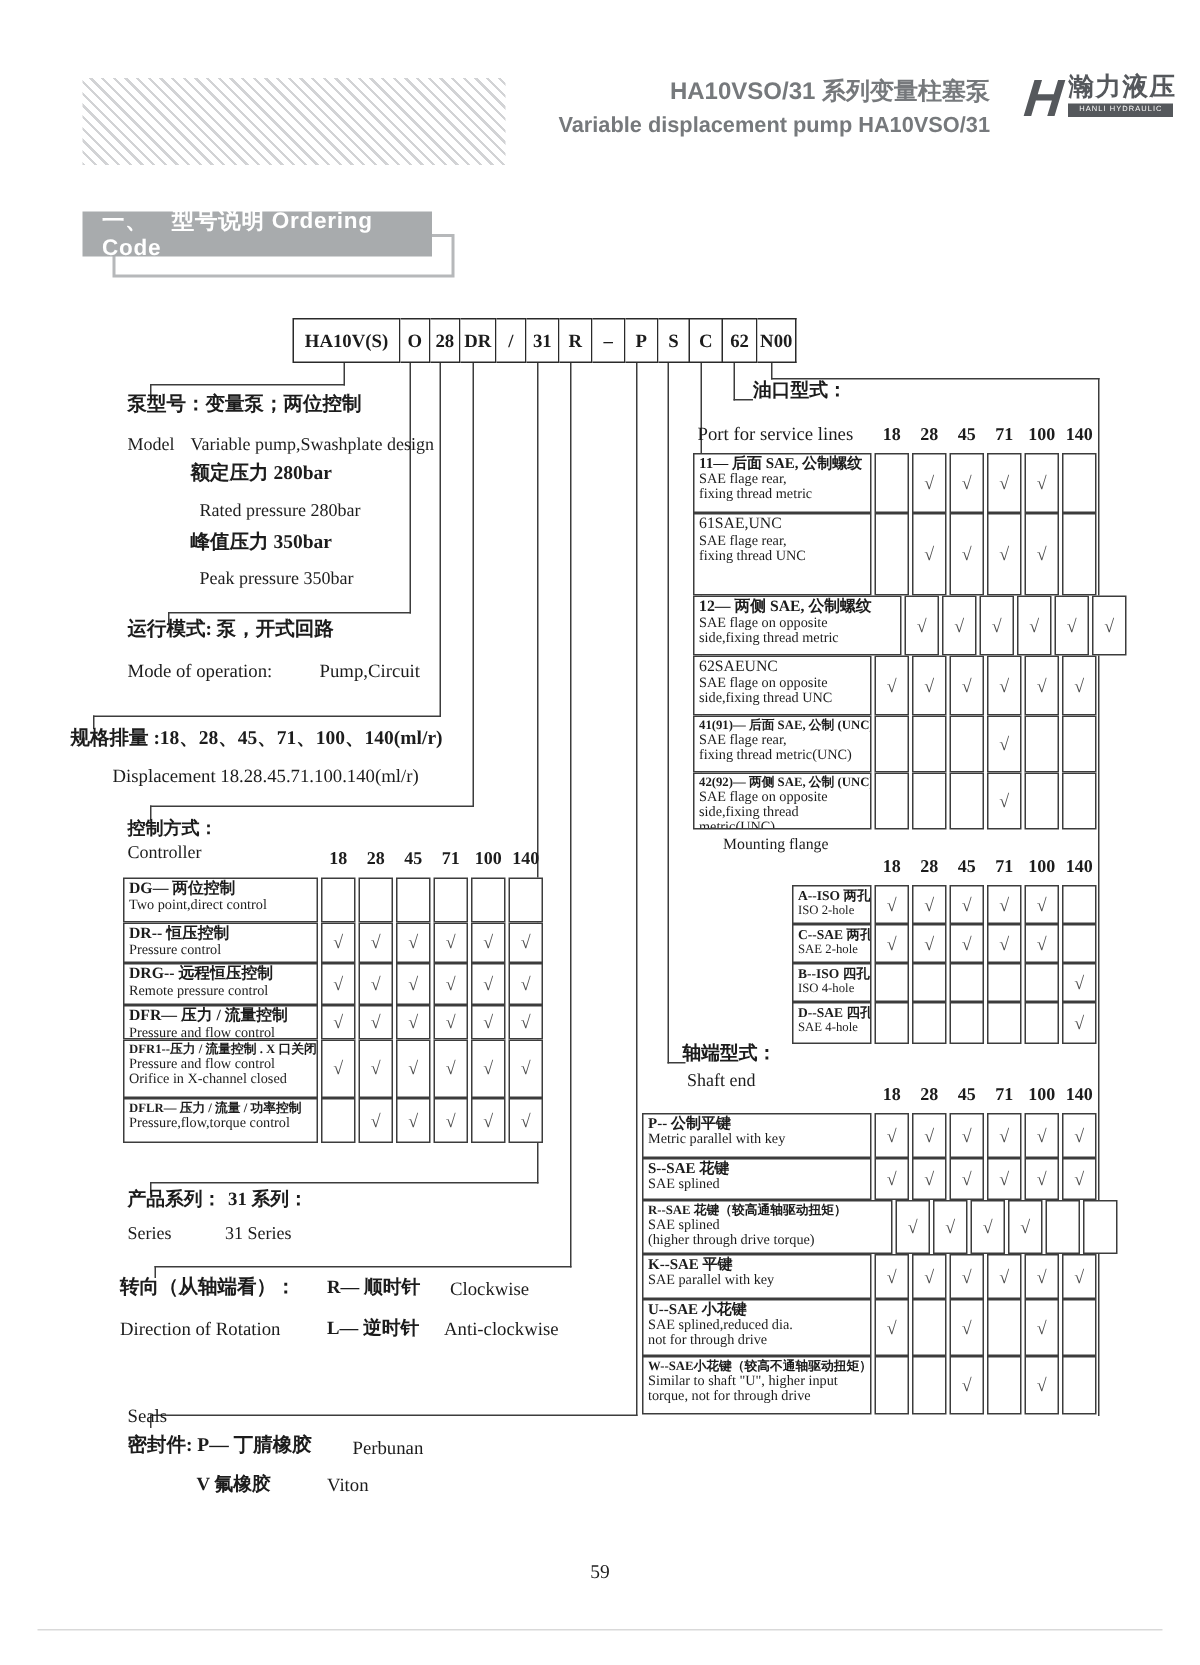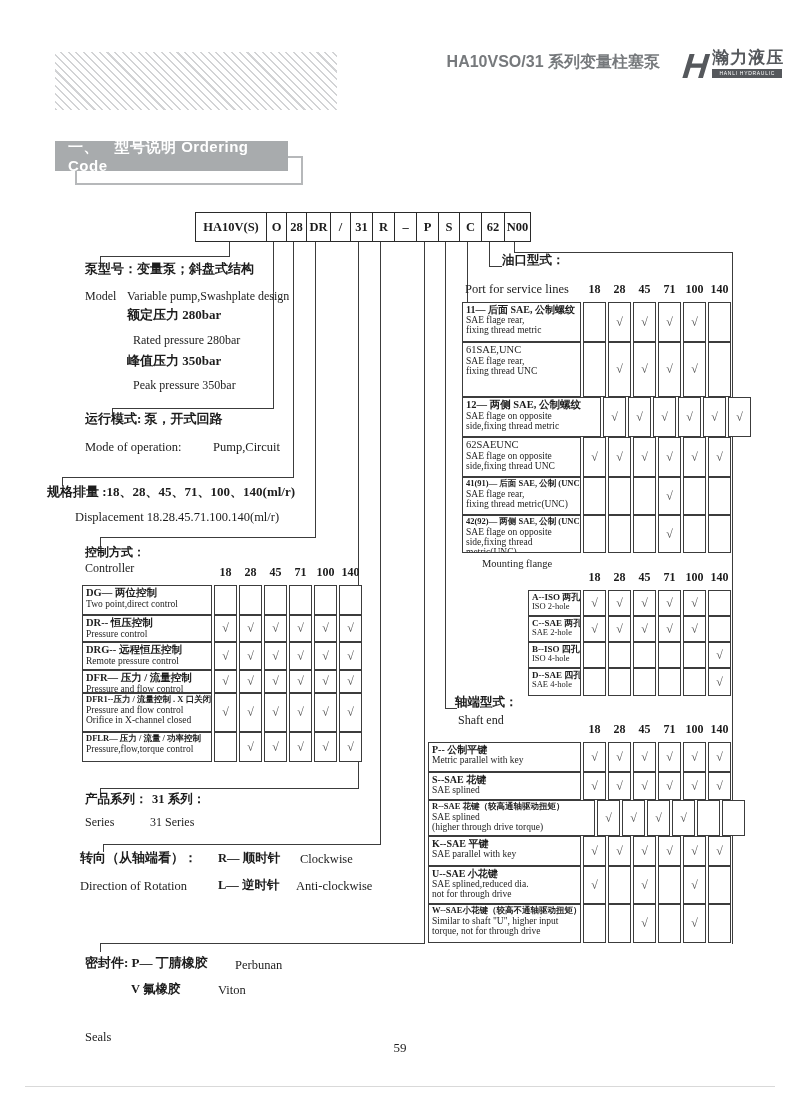--- a/index.html
+++ b/index.html
@@ -61,20 +61,21 @@
   .footer-num { position:absolute; left:0; width:800px; text-align:center; font-size:13px; }
 </style>
 </head>
 <body>
 
 <div class="page">
 
   <div class="abs hatch" style="left:55px; top:52px; width:282px; height:58px;"></div>
 
   <div class="t hdr-title" style="left:300px; top:53px; width:360px; font-size:16px;">HA10VSO/31 系列变量柱塞泵</div>
+  <div class="t hdr-title" style="left:300px; top:76px; width:360px; font-size:14.5px;">Variable displacement pump HA10VSO/31</div>
 
   <div class="abs logo" style="left:683px; top:49px;">
     <div class="logo-h">H</div>
     <div>
       <div class="logo-zh">瀚力液压</div>
       <div class="logo-bar">HANLI HYDRAULIC</div>
     </div>
   </div>
 
   <div class="abs banner-outline" style="left:75px; top:156px; width:228px; height:29px;"></div>
@@ -122,21 +123,21 @@
       <div class="hline" style="left: 100px; top: 537px; width: 216px;"></div>
       <div class="hline" style="left: 100px; top: 788px; width: 259px;"></div>
       <div class="hline" style="left: 103px; top: 844px; width: 278px;"></div>
       <div class="hline" style="left: 100px; top: 943px; width: 325px;"></div>
       <div class="hline" style="left: 445px; top: 708px; width: 12px;"></div>
       <div class="hline" style="left: 467px; top: 551px; width: 12px;"></div>
       <div class="hline" style="left: 489px; top: 266px; width: 13px;"></div>
       <div class="hline" style="left: 514px; top: 252px; width: 219px;"></div>
     </div>
 
-  <div class="t zhb" style="left:85px;  top:262px;">泵型号：变量泵；斜盘式结构</div>
+  <div class="t zhb" style="left:85px;  top:262px;">泵型号：变量泵；两位控制</div>
   <div class="t en12" style="left:85px;  top:290px;">Model</div>
   <div class="t en12" style="left:127px; top:290px;">Variable pump,Swashplate design</div>
   <div class="t zhb" style="left:127px; top:308px;">额定压力 280bar</div>
   <div class="t en12" style="left:133px; top:334px;">Rated pressure 280bar</div>
   <div class="t zhb" style="left:127px; top:354px;">峰值压力 350bar</div>
   <div class="t en12" style="left:133px; top:379px;">Peak pressure 350bar</div>
 
   <div class="t zhb" style="left:85px;  top:412px;">运行模式: 泵，开式回路</div>
   <div class="t en125" style="left:85px;  top:440px;">Mode of operation:</div>
   <div class="t en125" style="left:213px; top:440px;">Pump,Circuit</div>
@@ -154,21 +155,21 @@
 
   <div class="t zhb" style="left:80px;  top:851px;">转向（从轴端看）：</div>
   <div class="t zhb12" style="left:218px; top:851px;">R— 顺时针</div>
   <div class="t en125" style="left:300px; top:852px;">Clockwise</div>
   <div class="t en125" style="left:80px;  top:879px;">Direction of Rotation</div>
   <div class="t zhb12" style="left:218px; top:878px;">L— 逆时针</div>
   <div class="t en125" style="left:296px; top:879px;">Anti-clockwise</div>
 
   <div class="t zhb" style="left:85px;  top:956px;">密封件: P— 丁腈橡胶</div>
   <div class="t en125" style="left:235px; top:958px;">Perbunan</div>
-  <div class="t en125" style="left:85px;  top:1030px;">Seals</div>
+  <div class="t en125" style="left:85px;  top:937px;">Seals</div>
   <div class="t zhb12" style="left:131px; top:982px;">V 氟橡胶</div>
   <div class="t en125" style="left:218px; top:983px;">Viton</div>
 
   <div class="t zhb12" style="left:502px; top:253px;">油口型式：</div>
   <div class="t zhb12" style="left:478px; top:538px;">安装法兰：</div>
   <div class="t" style="left:482px; top:558px; font-size:10.5px;">Mounting flange</div>
   <div class="t zhb12" style="left:455px; top:695px;">轴端型式：</div>
   <div class="t en12" style="left:458px; top:714px;">Shaft end</div>
 
   <div class="ct" id="controller-table" style="left:82px;  top:556px;">

